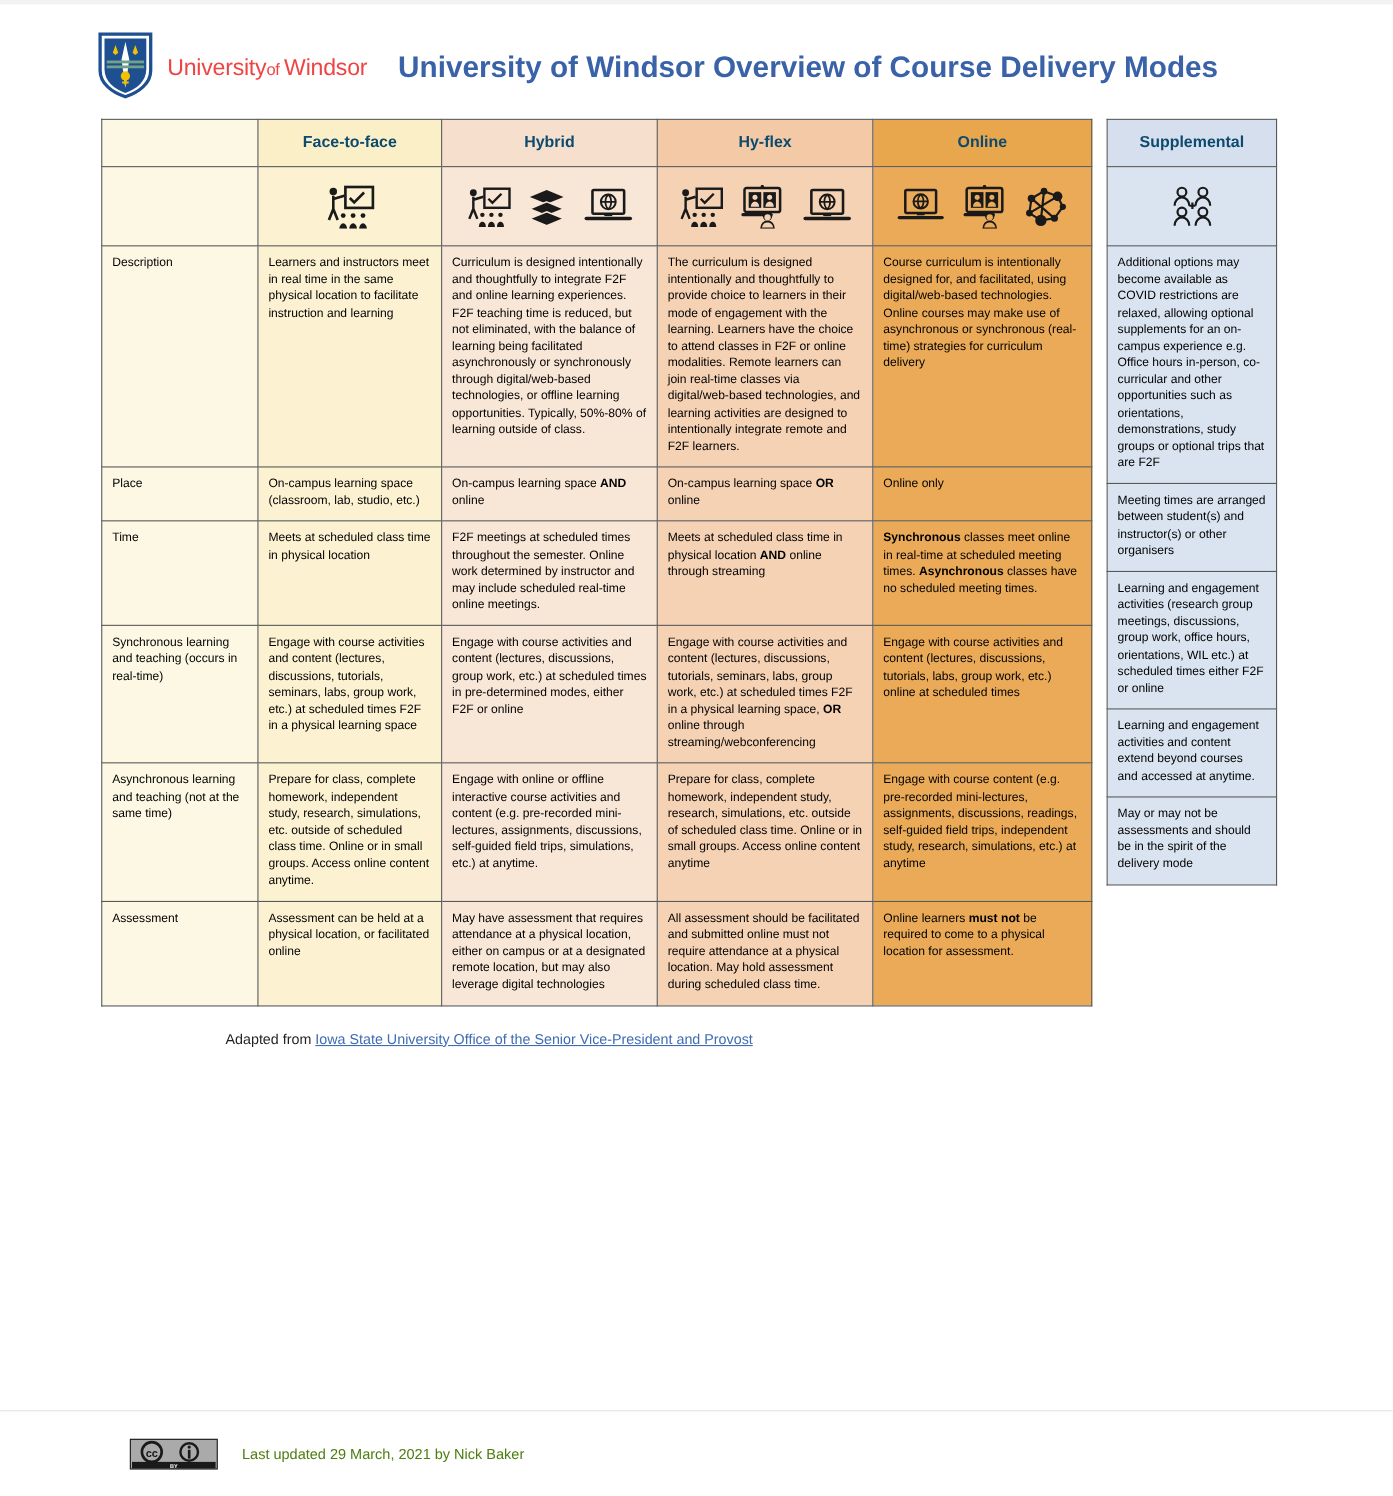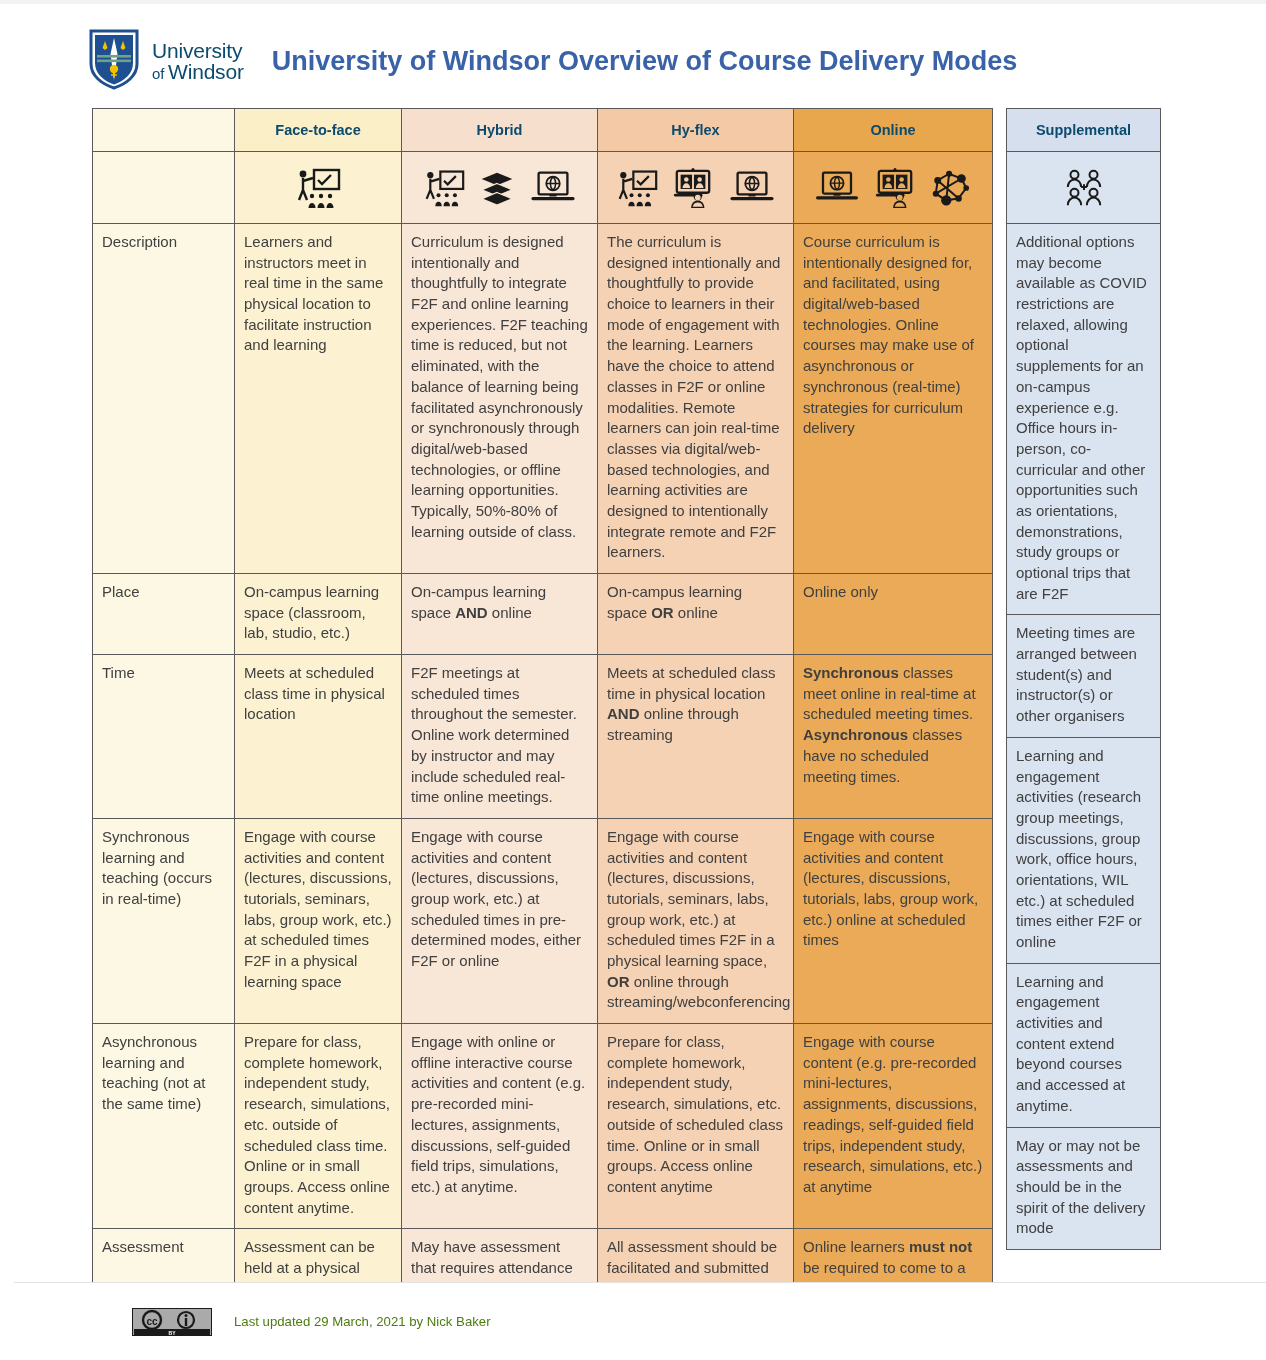--- a/index.html
+++ b/index.html
@@ -18,23 +18,23 @@
   
   .page-header {
     display: flex;
     align-items: center;
     gap: 14px;
     padding: 22px 0 0 88px;
     height: 100px;
   }
   .crest { width: 52px; height: 62px; flex: 0 0 auto; }
   .wordmark {
-    display: flex; flex-direction: column;
+    display: flex; flex-direction: row;
     line-height: 1.0;
-    color: #0c4a6e;
+    color: #ef4444;
     margin-left: -2px;
   }
   .wordmark .l1 { font-size: 21px; font-weight: 400; letter-spacing: -0.2px; }
   .wordmark .l2 { font-size: 21px; font-weight: 400; letter-spacing: -0.2px; }
   .wordmark .l2 .small { font-size: 15px; }
   .page-title {
     font-size: 27px;
     color: #3a62a8;
     font-weight: 700;
     margin-left: 14px;
@@ -53,23 +53,23 @@
     border-collapse: collapse;
     table-layout: fixed;
   }
   table.main { width: 900px; }
   table.supp { width: 155px; margin-left: 13px; }
 
   table.grid td, table.grid th {
     border: 1px solid #595959;
     vertical-align: top;
     padding: 8px 9px 10px 9px;
-    font-size: 15px;
+    font-size: 11px;
     line-height: 1.38;
-    color: #404040;
+    color: #000000;
     font-weight: 400;
     text-align: left;
   }
 
   
   .col-label  { width: 142px; }
   .col-f2f    { width: 167px; }
   .col-hyb    { width: 196px; }
   .col-hyf    { width: 196px; }
   .col-onl    { width: 199px; }
@@ -128,21 +128,21 @@
     font-size: 13px;
     color: #231f20;
   }
   .adapted a {
     color: #3f6cb4;
     text-decoration: underline;
   }
 
   .footer-bar {
     position: absolute;
-    left: 14px; right: 0; bottom: 0;
+    left: 0; right: 0; bottom: 0;
     height: 78px;
     border-top: 1px solid #e3e3e3;
     background: #ffffff;
     display: flex;
     align-items: center;
     padding-left: 118px;
     gap: 22px;
   }
   .cc-badge {
     width: 80px; height: 28px;

